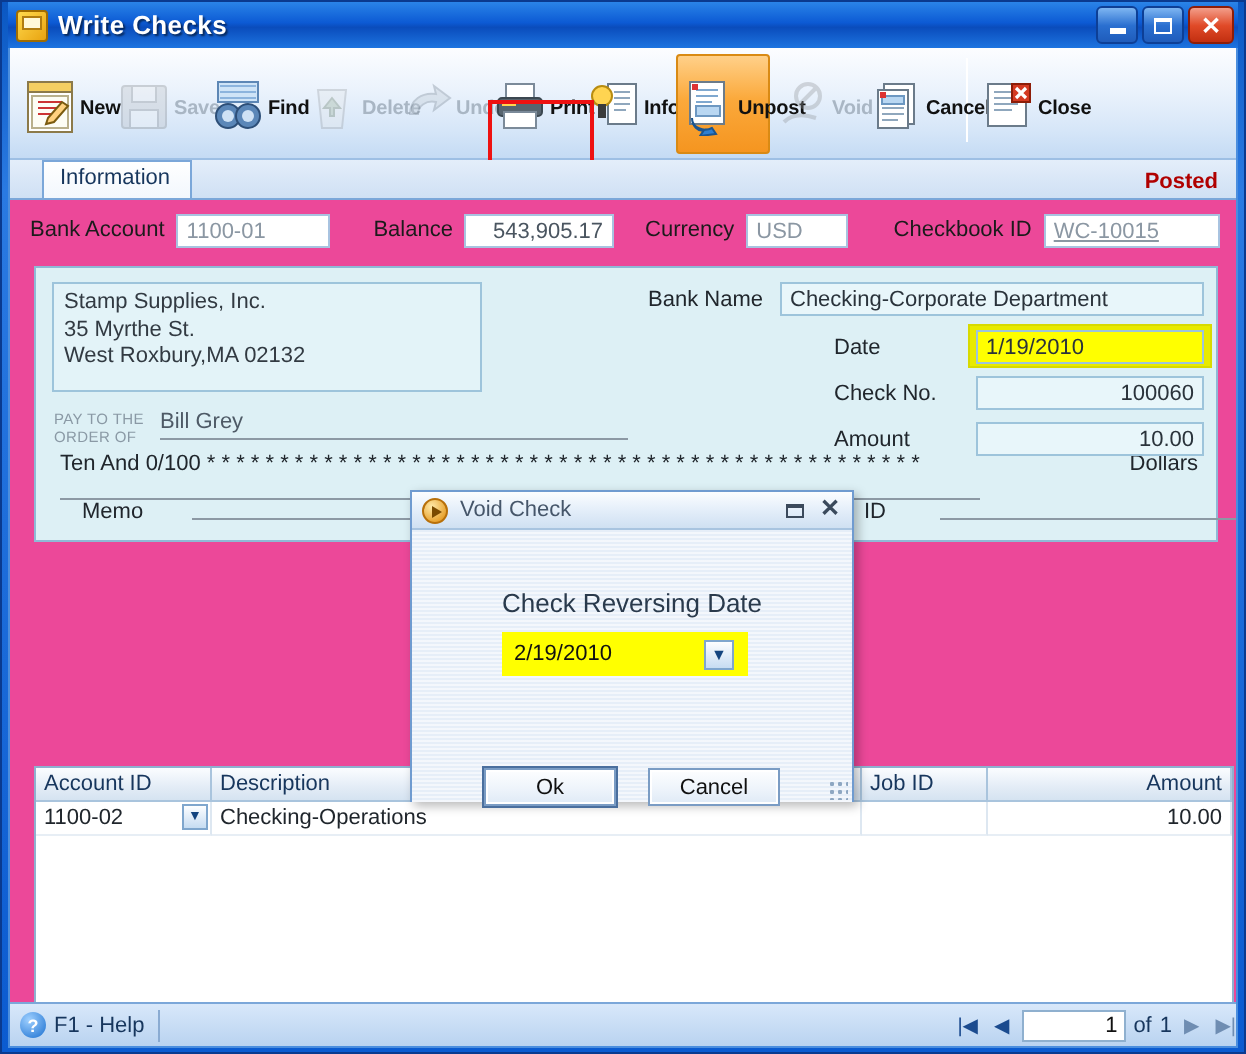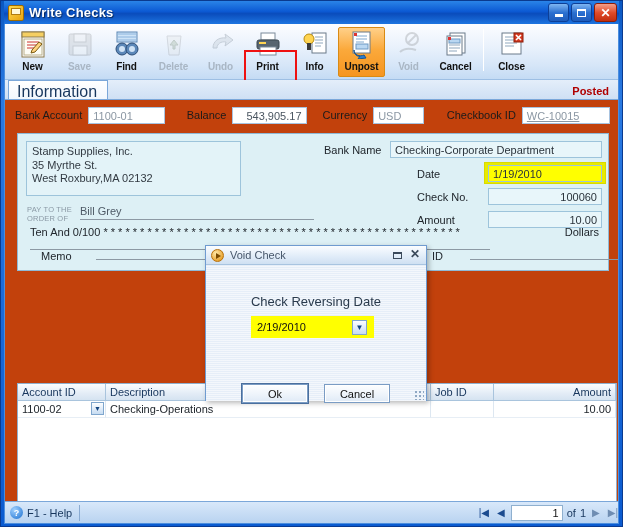--- a/index.html
+++ b/index.html
@@ -78,21 +78,21 @@
   #toolbar {
     position: relative;
     height: 56px;
     background: linear-gradient(180deg,#fcfdff 0%,#eaf2fc 40%,#d6e6f8 75%,#c4dbf4 100%);
     border-bottom: 1px solid #9dbfe4;
     display: flex; align-items: flex-start;
     padding: 3px 2px 0 4px;
   }
   .tbtn {
     width: 47px; height: 50px;
-    display: flex; flex-direction: column;
+    display: flex; flex-direction: row;
     align-items: center; justify-content: flex-start;
     padding-top: 2px;
     cursor: pointer;
     border: 1px solid transparent;
     position: relative;
   }
   .tbtn .lbl {
     font-size: 10px; color: #111; font-weight: bold;
     margin-top: 2px; letter-spacing: -.1px;
   }
@@ -128,33 +128,33 @@
 
   
   #tabstrip {
     position: relative;
     height: 20px;
     background: linear-gradient(180deg,#e4eefa,#cfe0f4);
     border-bottom: 1px solid #7ba7d9;
     display: flex; align-items: flex-end;
   }
   #tab-information {
-    height: 19px; margin-left: 3px; padding: 2px 10px 0 8px;
+    height: 19px; margin-left: 16px; padding: 2px 10px 0 8px;
     background: linear-gradient(180deg,#ffffff,#f2f7fd);
     border: 1px solid #7ba7d9; border-bottom: none;
-    font-size: 16px; color: #17365d;
+    font-size: 11px; color: #17365d;
     cursor: pointer;
   }
   #posted-label {
     position: absolute; right: 9px; bottom: 2px;
     color: #b00000; font-weight: bold; font-size: 11px;
   }
 
   
-  #body { position: relative; padding: 0; background:#c2410c; height: 404px; }
+  #body { position: relative; padding: 0; background:#ec4899; height: 404px; }
 
   .row-top {
     display: flex; align-items: center;
     height: 26px; padding: 4px 8px 0 10px;
     gap: 0;
   }
   .fl { font-size: 11px; color: #1b1b1b; margin-right: 6px; white-space: nowrap; }
   .fi {
     height: 17px; border: 1px solid #a8c3e0; background: #ffffff;
     font-size: 11px; color: #5a6672; padding: 1px 4px; line-height: 15px;

